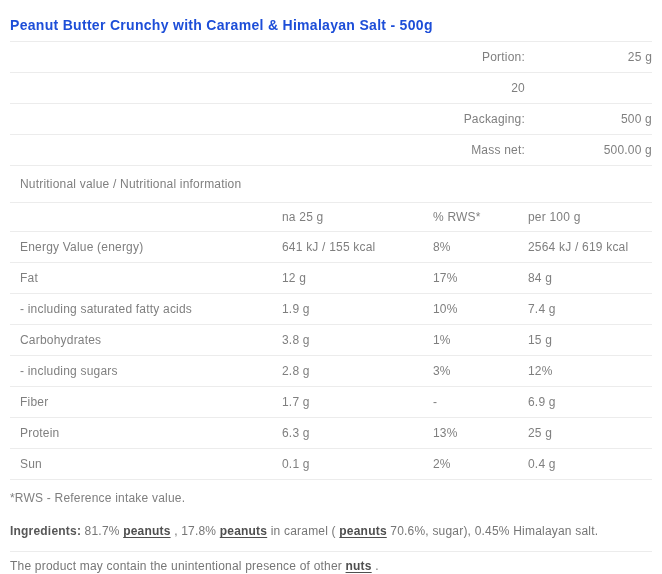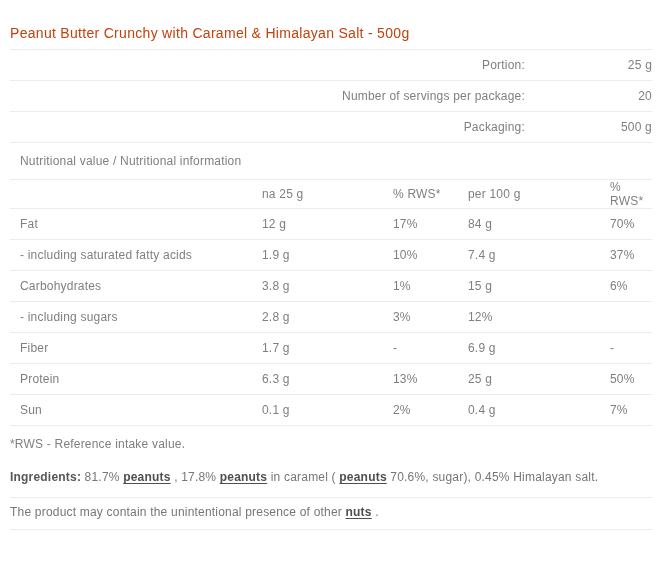--- a/index.html
+++ b/index.html
@@ -6,23 +6,23 @@
   html, body { background: #ffffff; }
   body {
     width: 662px; height: 574px; overflow: hidden;
     font-family: "Liberation Sans", sans-serif;
     color: #7f7f7f;
     -webkit-font-smoothing: antialiased;
   }
   .page { padding: 0 10px; }
 
   .title {
-    font-size: 14px; font-weight: 400; color: #c2410c;
+    font-size: 14px; font-weight: 700; color: #1d4ed8;
     letter-spacing: .3px;
-    padding: 25px 0 8px;
+    padding: 17px 0 8px;
     border-bottom: 1px solid #ececec;
   }
 
   .srow {
     display: grid; grid-template-columns: 515px 1fr;
     align-items: center; height: 31px;
     border-bottom: 1px solid #ececec;
     font-size: 12px; letter-spacing: .2px; text-align: right;
   }
   .srow .cell-label { padding-left: 10px; }
@@ -31,21 +31,21 @@
     height: 37px; display: flex; align-items: center;
     padding-left: 10px;
     border-bottom: 1px solid #ececec;
     font-size: 12px; letter-spacing: .2px;
   }
 
   .nrow {
     display: grid; grid-template-columns: 252px 131px 75px 142px 1fr;
     align-items: center; height: 31px;
     border-bottom: 1px solid #ececec;
-    font-size: 12px; letter-spacing: .2px;
+    font-size: 12px; letter-spacing: .2px; gap: 20px;
   }
   .nrow.header { height: 29px; }
   .nrow > span:first-child { padding-left: 10px; }
 
   .footnote {
     font-size: 12px; letter-spacing: .2px;
     padding: 11px 0 12px; line-height: 15px;
   }
 
   .para { font-size: 12px; letter-spacing: .2px; color: #767676; line-height: 15px; }
@@ -64,40 +64,50 @@
 <div class="page">
 
   <h1 class="title">Peanut Butter Crunchy with Caramel &amp; Himalayan Salt - 500g</h1>
 
   <div>
     <div class="srow">
       <span class="cell-label">Portion:</span>
       <span class="cell-value">25 g</span>
     </div>
     <div class="srow">
-      <span class="cell-label">Number of servings per package:</span>
       <span class="cell-value">20</span>
     </div>
     <div class="srow">
       <span class="cell-label">Packaging:</span>
       <span class="cell-value">500 g</span>
+    </div>
+    <div class="srow">
+      <span class="cell-label">Mass net:</span>
+      <span class="cell-value">500.00 g</span>
     </div>
   </div>
 
   <div class="section-title">Nutritional value / Nutritional information</div>
 
   <div>
     <div class="nrow header">
       <span></span>
       <span>na 25 g</span>
       <span>% RWS*</span>
       <span>per 100 g</span>
       <span>% RWS*</span>
     </div>
 
+    <div class="nrow">
+      <span>Energy Value (energy)</span>
+      <span>641 kJ / 155 kcal</span>
+      <span>8%</span>
+      <span>2564 kJ / 619 kcal</span>
+      <span>31%</span>
+    </div>
     <div class="nrow">
       <span>Fat</span>
       <span>12 g</span>
       <span>17%</span>
       <span>84 g</span>
       <span>70%</span>
     </div>
     <div class="nrow">
       <span>- including saturated fatty acids</span>
       <span>1.9 g</span>

